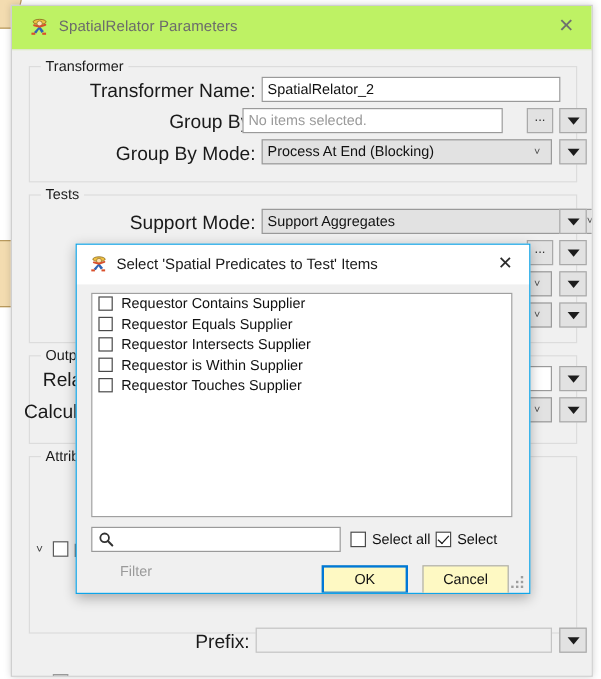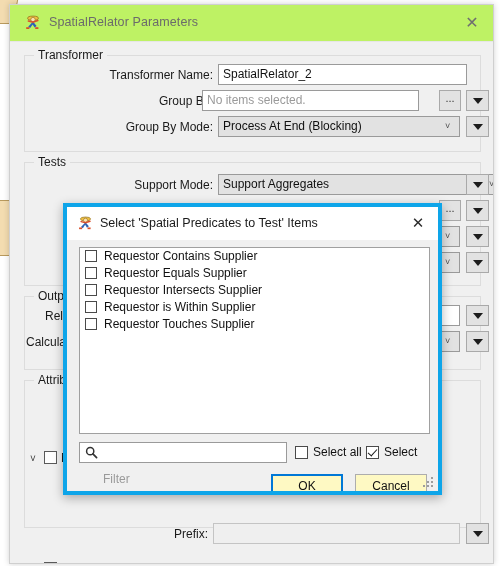--- a/index.html
+++ b/index.html
@@ -109,21 +109,21 @@
     position: absolute;
     font-size: 10px;
     color: #3a3a3a;
     line-height: 1;
   }
 
   
   .row-label {
     position: absolute;
     text-align: right;
-    font-size: 12px;
+    font-size: 16px;
     color: #1a1a1a;
     white-space: nowrap;
   }
   .tf {
     position: absolute;
     box-sizing: border-box;
     height: 21px;
     background: #ffffff;
     border: 1px solid #9a9a9a;
     font-size: 12px;
@@ -218,21 +218,21 @@
   }
 
   
   .modal {
     position: absolute;
     left: 63px;
     top: 203px;
     width: 379px;
     height: 292px;
     background: #f0f0f0;
-    border: 4px solid #0ea5e9;
+    border: 1px solid #0ea5e9;
     box-sizing: border-box;
     box-shadow: 0 3px 10px rgba(0,0,0,.30);
     overflow: hidden;
   }
   .modal .m-title {
     position: relative;
     height: 33px;
     background: #ffffff;
   }
   .modal .m-title .m-icon {

